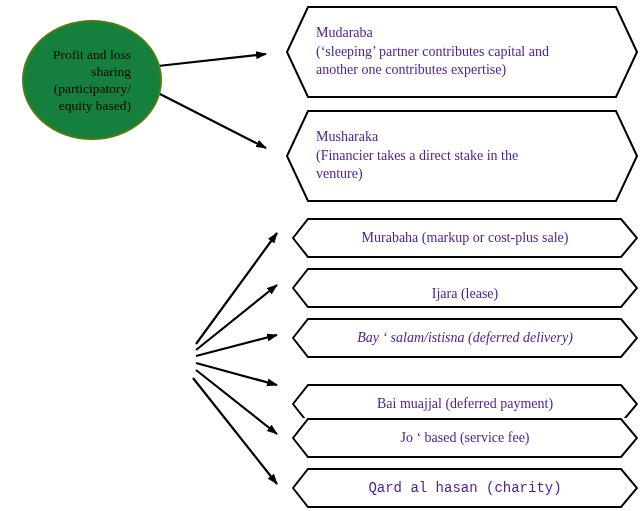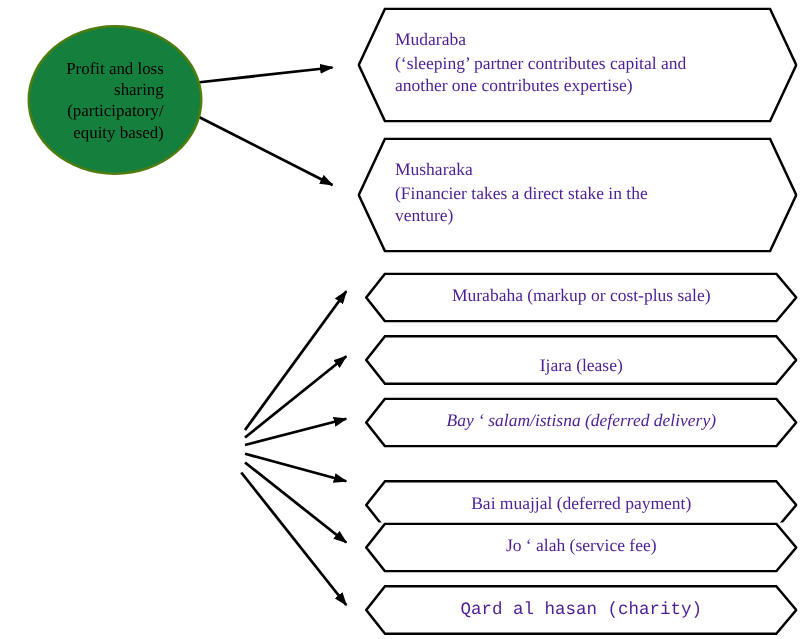--- a/index.html
+++ b/index.html
@@ -150,21 +150,21 @@
     <svg class="hex-svg" width="346" height="40" viewBox="0 0 346 40" xmlns="http://www.w3.org/2000/svg">
       <polygon points="16,1 329,1 345,20 329,39 16,39 1,20" fill="#ffffff" stroke="#000000" stroke-width="2"></polygon>
     </svg>
     <div class="hex-text">Bai muajjal (deferred payment)</div>
   </div>
 
   <div class="hex-node centered" style="left:292px; top:418px; width:346px; height:40px;">
     <svg class="hex-svg" width="346" height="40" viewBox="0 0 346 40" xmlns="http://www.w3.org/2000/svg">
       <polygon points="16,1 329,1 345,20 329,39 16,39 1,20" fill="#ffffff" stroke="#000000" stroke-width="2"></polygon>
     </svg>
-    <div class="hex-text">Jo ‘ alah (service fee)</div>
+    <div class="hex-text">Jo ‘ based (service fee)</div>
   </div>
 
   <div class="hex-node centered" style="left:292px; top:468px; width:346px; height:40px;font-family:Liberation Mono, monospace;">
     <svg class="hex-svg" width="346" height="40" viewBox="0 0 346 40" xmlns="http://www.w3.org/2000/svg">
       <polygon points="16,1 329,1 345,20 329,39 16,39 1,20" fill="#ffffff" stroke="#000000" stroke-width="2"></polygon>
     </svg>
     <div class="hex-text">Qard al hasan (charity)</div>
   </div>
 
 </div>

